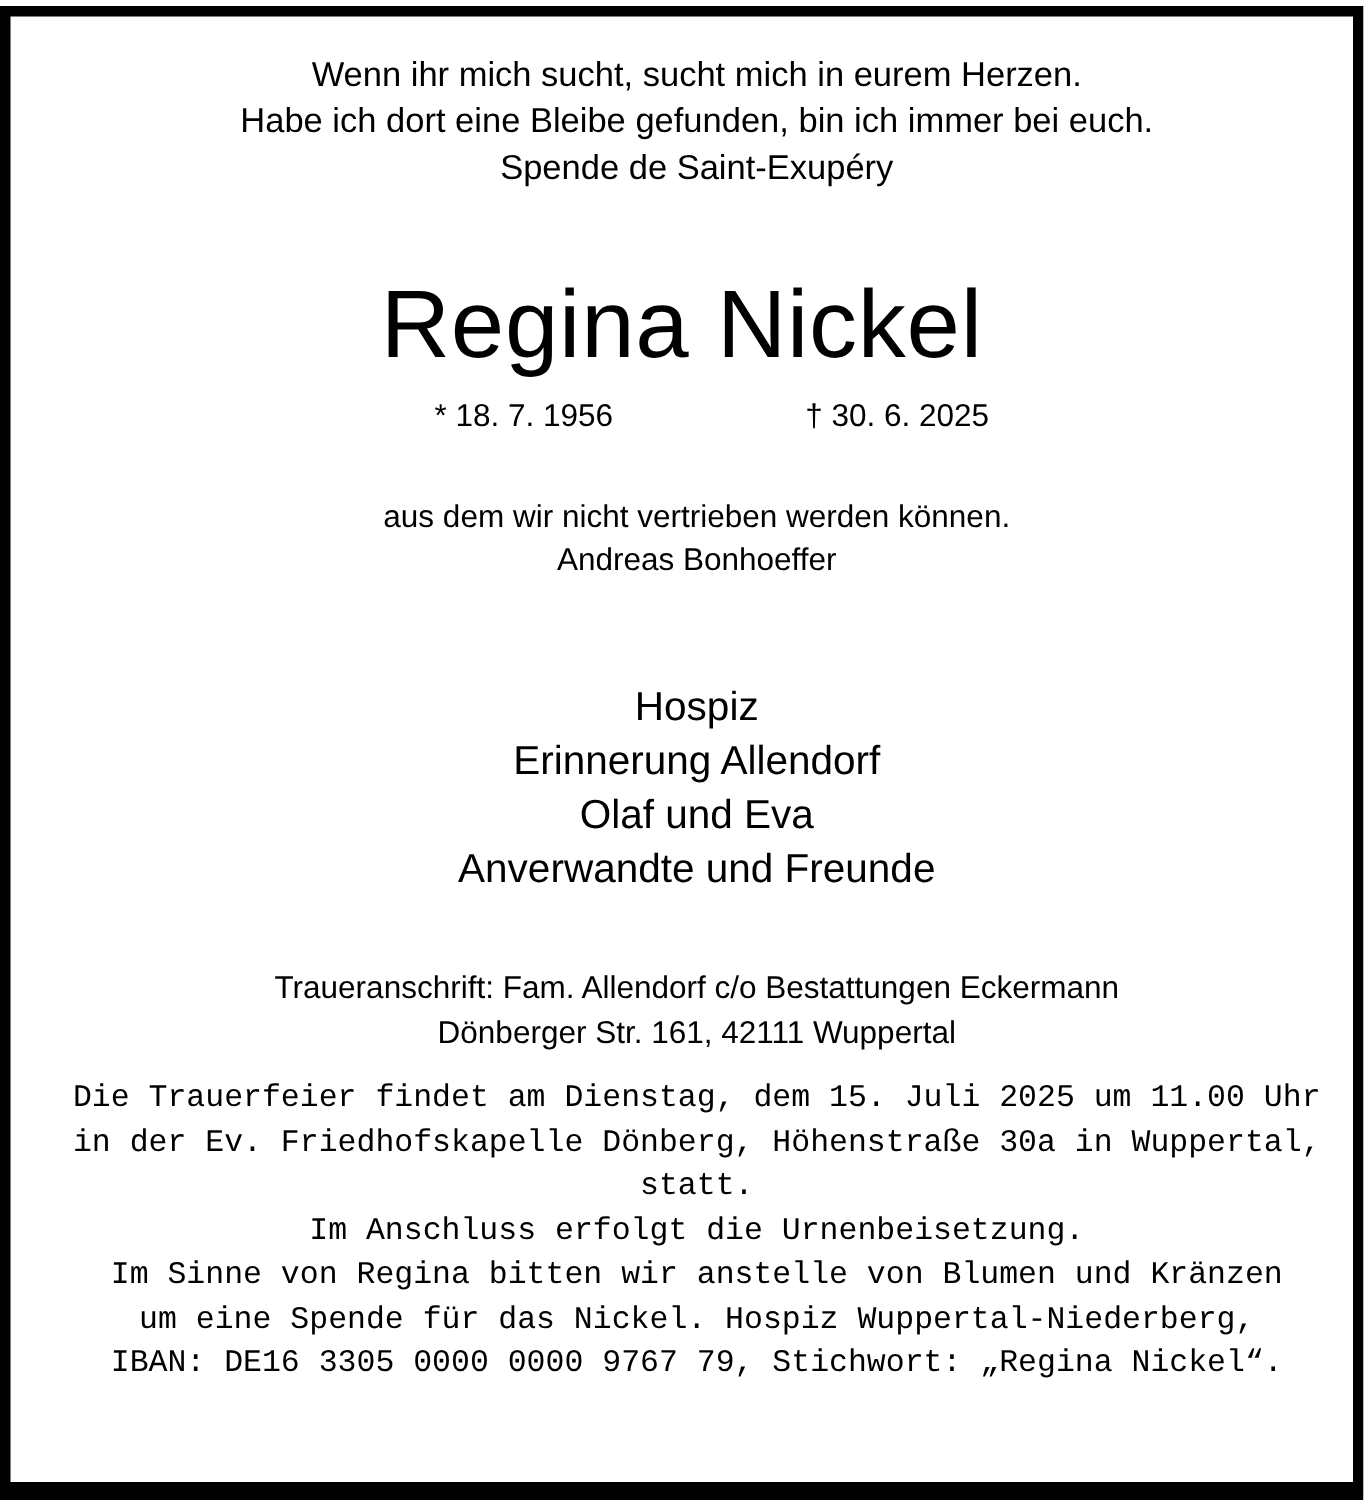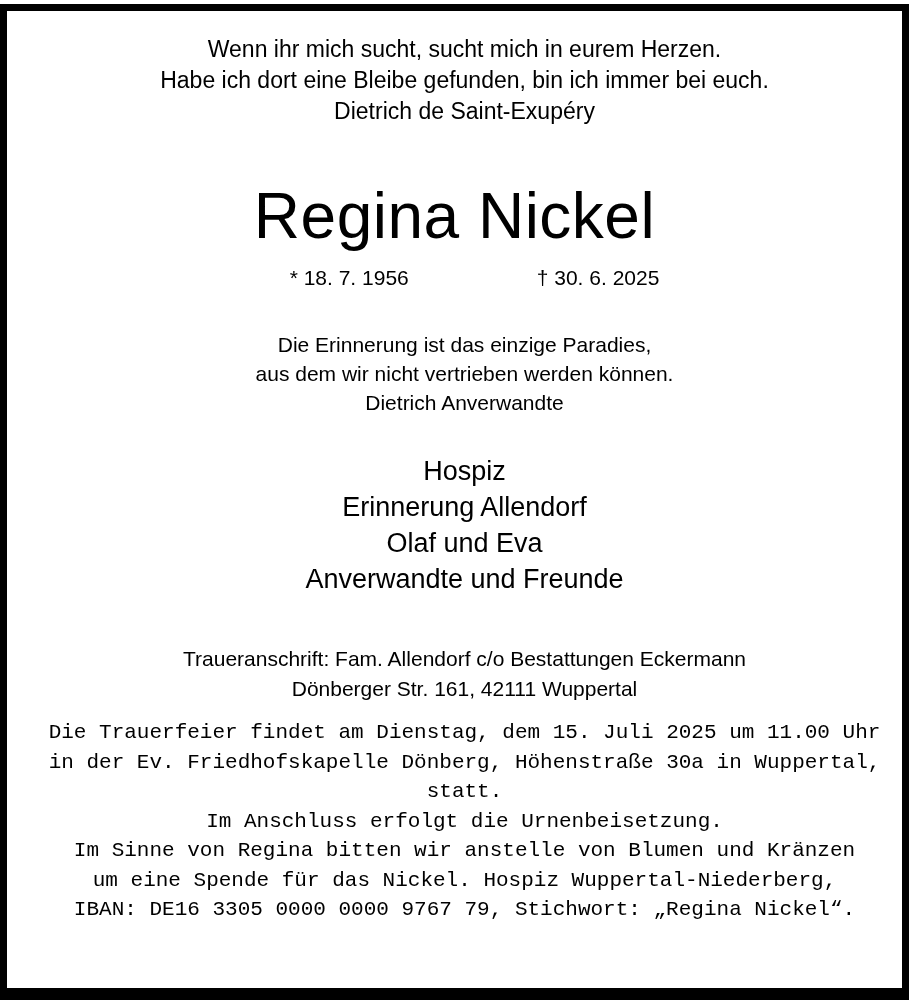--- a/index.html
+++ b/index.html
@@ -27,33 +27,32 @@
 </head>
 <body>
 
 <div class="frame"></div>
 
 <div class="content">
 
   <div class="quote1">
     <span class="line">Wenn ihr mich sucht, sucht mich in eurem Herzen.</span>
     <span class="line">Habe ich dort eine Bleibe gefunden, bin ich immer bei euch.</span>
-    <span class="line">Dietrich de Saint-Exupéry</span>
+    <span class="line">Spende de Saint-Exupéry</span>
   </div>
 
   <div class="name">Regina Nickel</div>
 
   <div class="dates">
     <span>* 18. 7. 1956</span><span class="gap"></span><span>† 30. 6. 2025</span>
   </div>
 
   <div class="quote2">
-    <span class="line">Die Erinnerung ist das einzige Paradies,</span>
     <span class="line">aus dem wir nicht vertrieben werden können.</span>
-    <span class="line">Dietrich Anverwandte</span>
+    <span class="line">Andreas Bonhoeffer</span>
   </div>
 
   <div class="family">
     <span class="line">Hospiz</span>
     <span class="line">Erinnerung Allendorf</span>
     <span class="line">Olaf und Eva</span>
     <span class="line">Anverwandte und Freunde</span>
   </div>
 
   <div class="address">

